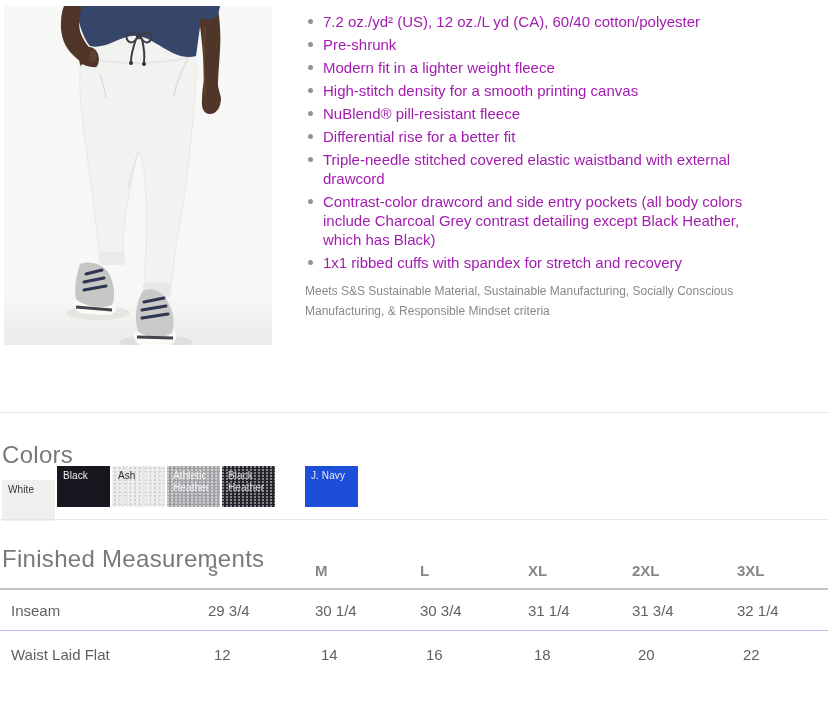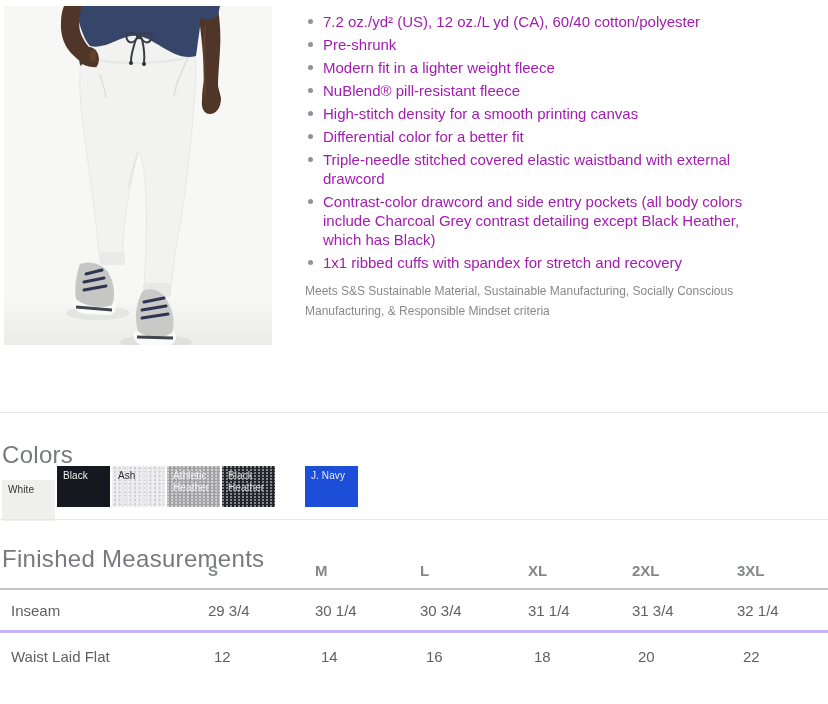--- a/index.html
+++ b/index.html
@@ -39,21 +39,21 @@
       radial-gradient(circle at 1px 1px, rgba(255,255,255,0.45) 0.8px, transparent 1.1px),
       radial-gradient(circle at 3px 2px, rgba(0,0,0,0.10) 0.8px, transparent 1.1px);
     background-size:4px 3px,5px 4px;}
 
   
   table.meas{position:absolute;left:0;top:558px;width:828px;border-collapse:collapse;
              table-layout:fixed;}
   table.meas th{font-size:15px;font-weight:700;color:#85878a;text-align:left;
                 padding:4px 0 9px 0;border-bottom:2px solid #c3c4c6;}
   table.meas td{font-size:15px;color:#5f6164;text-align:left;}
-  table.meas .row-inseam td{padding:12px 0 11px 0;border-bottom:3px solid #c4b5fd;}
+  table.meas .row-inseam td{padding:12px 0 11px 0;border-bottom:1px solid #c4b5fd;}
   table.meas .row-waist td{padding:15px 0 14px 6px;}
   table.meas th:first-child, table.meas td:first-child{padding-left:11px;}
 </style>
 </head>
 <body>
 
 <div id="page">
 
   <div id="photo">
     <svg width="268" height="339" viewBox="0 0 268 339" xmlns="http://www.w3.org/2000/svg">
@@ -117,23 +117,23 @@
       <path d="M140,296 L160,292 M138,304 L162,300 M138,312 L164,308" stroke="#2e3552" stroke-width="3" fill="none" stroke-linecap="round"></path>
       <path d="M133,331 L169,332" stroke="#43454d" stroke-width="3" fill="none"></path>
     </svg>
   </div>
 
   <div id="features">
     <ul class="features">
       <li><span class="dot"></span><span>7.2 oz./yd² (US), 12 oz./L yd (CA), 60/40 cotton/polyester</span></li>
       <li><span class="dot"></span><span>Pre-shrunk</span></li>
       <li><span class="dot"></span><span>Modern fit in a lighter weight fleece</span></li>
+      <li><span class="dot"></span><span>High-stitch density for a smooth printing canvas</span></li>
       <li><span class="dot"></span><span>NuBlend® pill-resistant fleece</span></li>
-      <li><span class="dot"></span><span>High-stitch density for a smooth printing canvas</span></li>
-      <li><span class="dot"></span><span>Differential color for a better fit</span></li>
+      <li><span class="dot"></span><span>Differential rise for a better fit</span></li>
       <li><span class="dot"></span><span>Triple-needle stitched covered elastic waistband with external drawcord</span></li>
       <li><span class="dot"></span><span>Contrast-color drawcord and side entry pockets (all body colors include Charcoal Grey contrast detailing except Black Heather, which has Black)</span></li>
       <li><span class="dot"></span><span>1x1 ribbed cuffs with spandex for stretch and recovery</span></li>
     </ul>
     <p class="note">Meets S&amp;S Sustainable Material, Sustainable Manufacturing, Socially Conscious Manufacturing, &amp; Responsible Mindset criteria</p>
   </div>
 
   <div class="divider" id="divider-1"></div>
   <h2 class="section-title" id="colors-title">Colors</h2>
   <div id="swatches">

